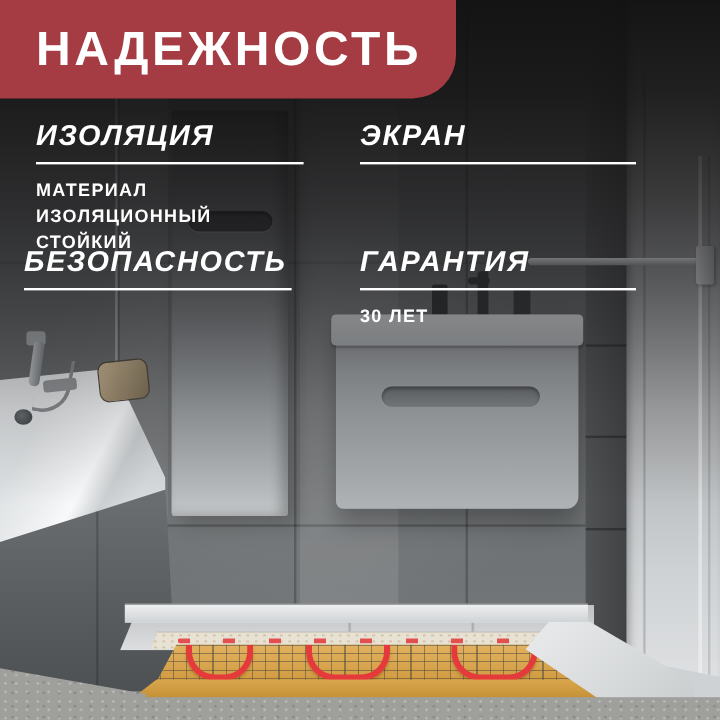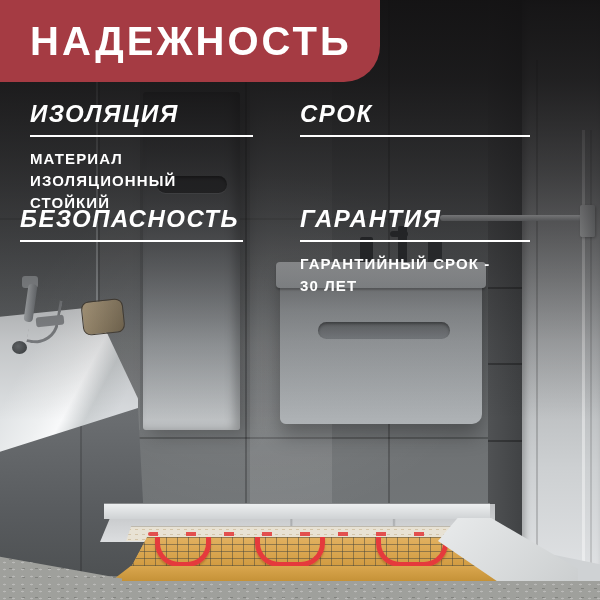--- a/index.html
+++ b/index.html
@@ -232,32 +232,31 @@
   <div class="abs features">
     <div class="feature f0">
       <h3 class="feature-title">ИЗОЛЯЦИЯ</h3>
       <div class="rule"></div>
       <div class="feature-text">
         <div>МАТЕРИАЛ</div>
         <div>ИЗОЛЯЦИОННЫЙ СТОЙКИЙ</div>
       </div>
     </div>
     <div class="feature f1">
-      <h3 class="feature-title">СРОК</h3>
+      <h3 class="feature-title">ЭКРАН</h3>
       <div class="rule"></div>
       <div class="feature-text">
       </div>
     </div>
     <div class="feature f2">
       <h3 class="feature-title">БЕЗОПАСНОСТЬ</h3>
       <div class="rule"></div>
     </div>
     <div class="feature f3">
       <h3 class="feature-title">ГАРАНТИЯ</h3>
       <div class="rule"></div>
       <div class="feature-text">
-        <div>ГАРАНТИЙНЫЙ СРОК -</div>
         <div>30 ЛЕТ</div>
       </div>
     </div>
   </div>
 
 </div>
 
 </body></html>

